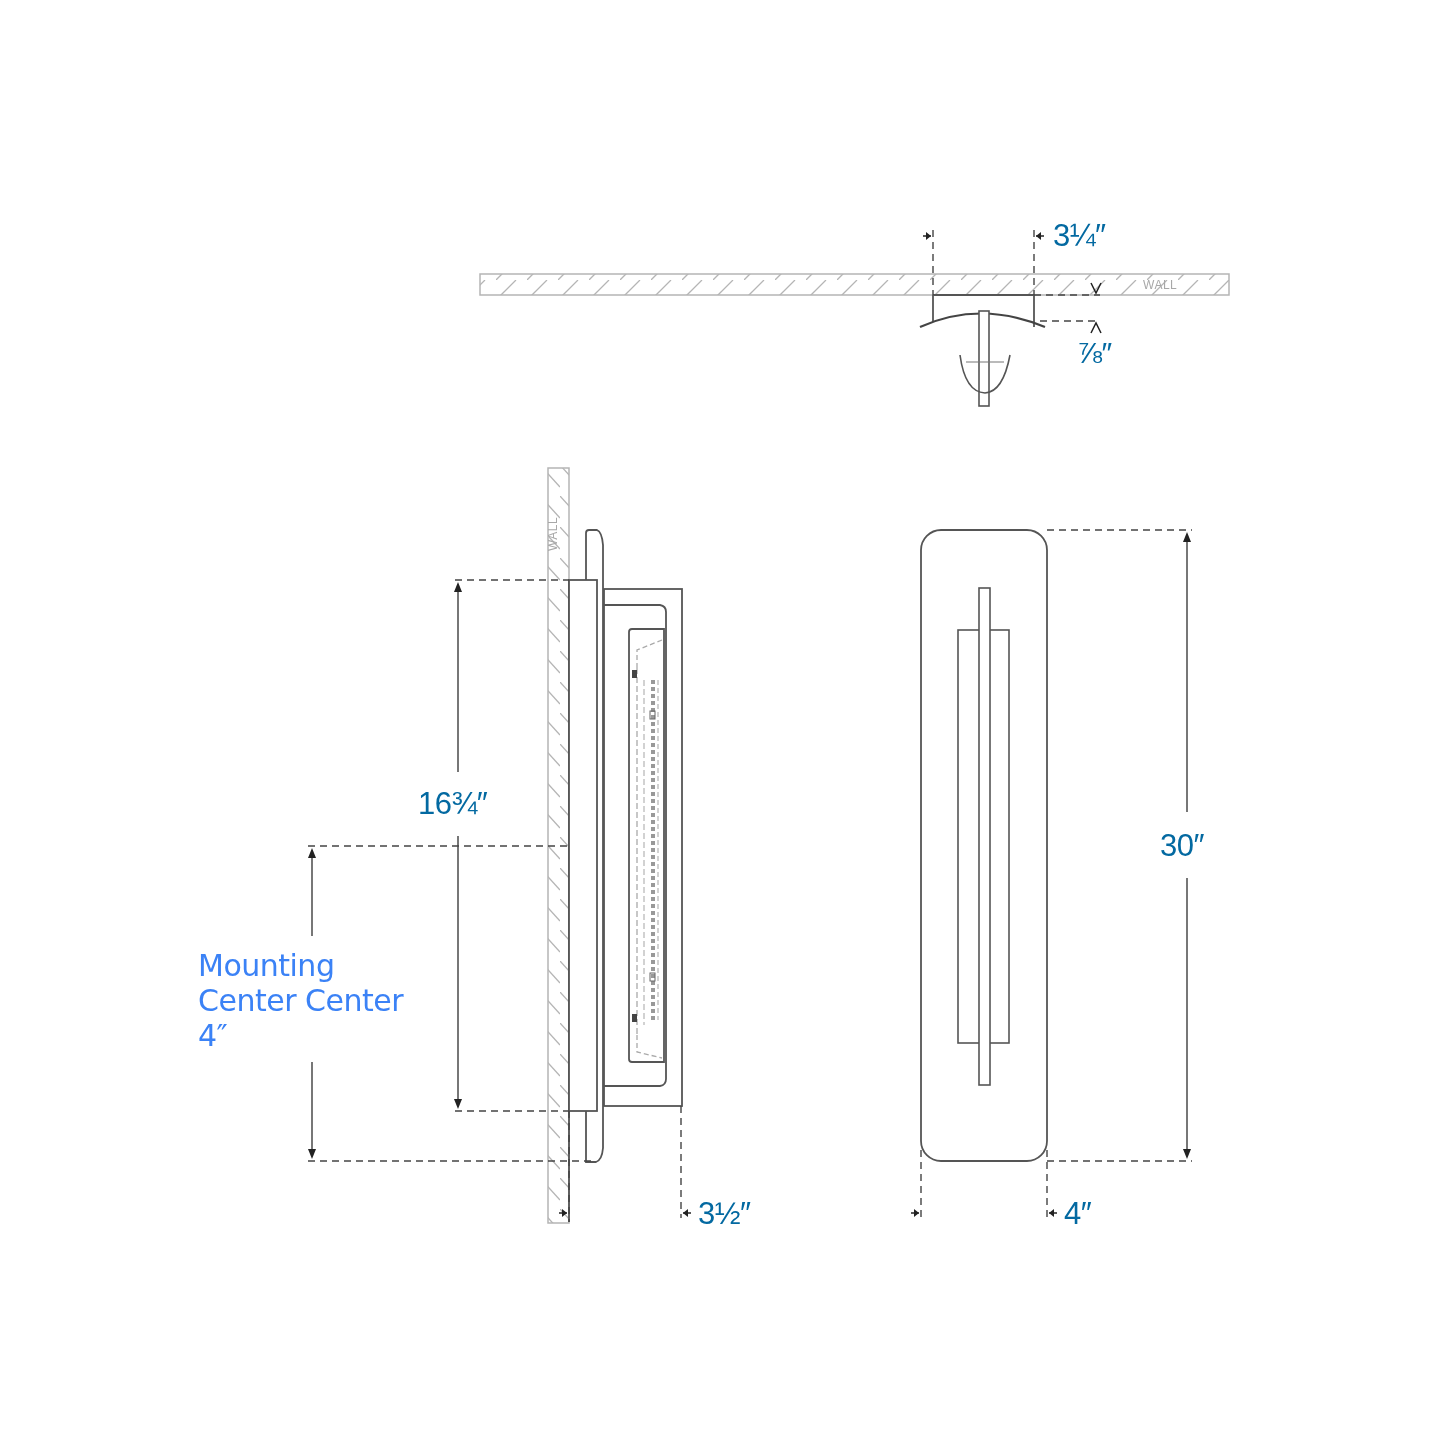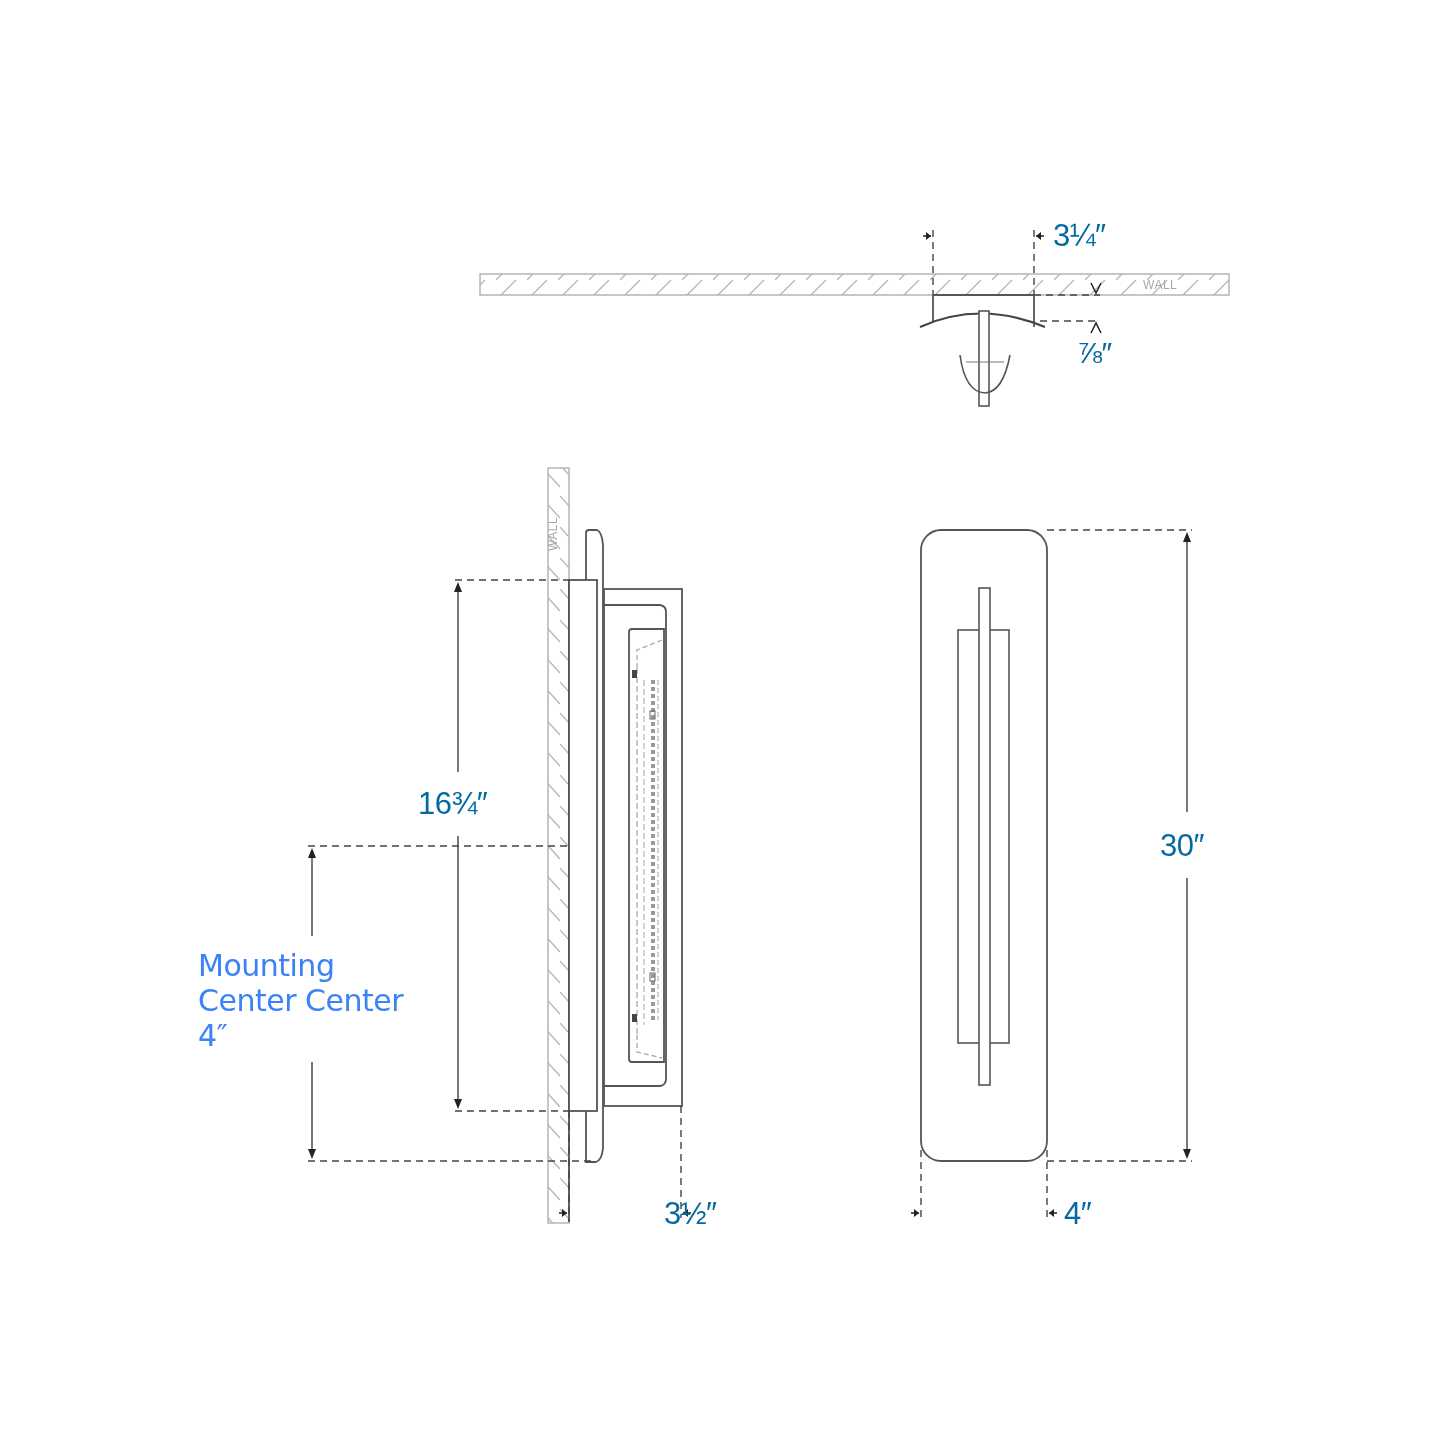--- a/index.html
+++ b/index.html
@@ -132,16 +132,16 @@
 <div class="lbl" style="left:1077px; top:338px; font-size:30px;">⅞″</div>
 
 <div class="lbl" style="left:418px; top:788px;text-align:center;">16¾″</div>
 
 <div class="mount-lbl" style="left:198px; top:948px;">
   <span>Mounting</span>
   <span>Center Center</span>
   <span>4″</span>
 </div>
 
-<div class="lbl" style="left:664px; top:1198px;">3½″</div>
+<div class="lbl" style="left:698px; top:1198px;">3½″</div>
 
 <div class="lbl" style="left:1160px; top:830px;">30″</div>
 <div class="lbl" style="left:1064px; top:1198px;">4″</div>
 
 </body></html>

